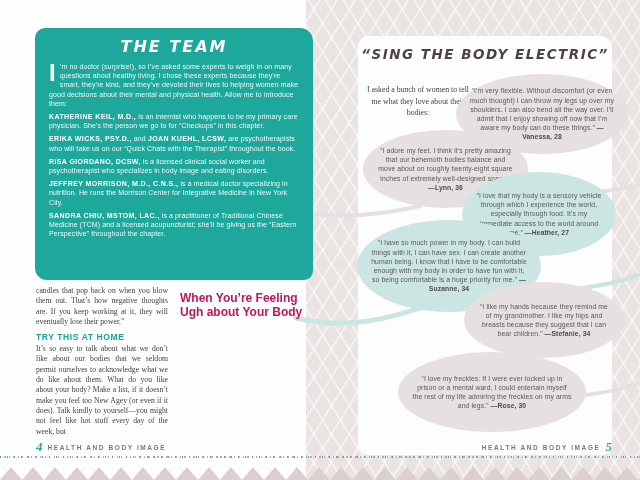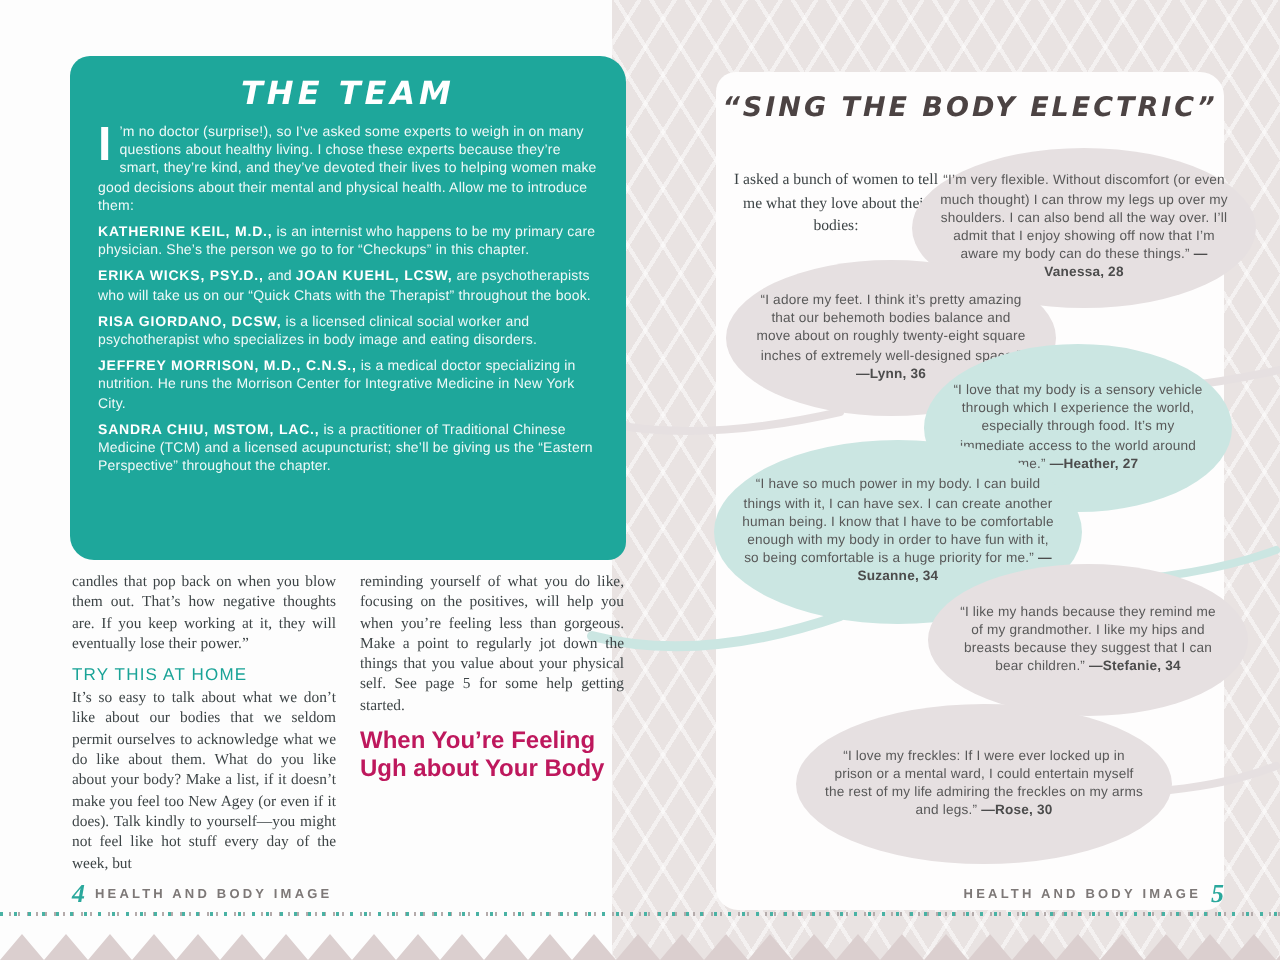--- a/index.html
+++ b/index.html
@@ -32,21 +32,21 @@
     margin:2px 0 6px 0;
   }
   .team-box p { color:rgba(255,255,255,.93); font-size:7px; line-height:9.2px; margin-bottom:4px; letter-spacing:.1px; }
   .team-box b { color:#ffffff; letter-spacing:.4px; }
   .dropcap { float:left; font-size:24px; line-height:20px; font-weight:bold; color:#fff; margin:1px 4px 0 0; }
 
   
   .columns { position:absolute; left:36px; top:286px; width:276px; height:152px; display:flex; gap:12px; }
   .col { width:132px; }
   .col p { font-family:"Liberation Serif", serif; color:#3d4446; font-size:7.7px; line-height:10.3px; text-align:justify; }
-  .h-small { color:#19a397; font-size:8.5px; font-weight:normal; letter-spacing:.6px; margin:5px 0 2px 0; }
+  .h-small { color:#19a397; font-size:8.5px; font-weight:bold; letter-spacing:.6px; margin:5px 0 2px 0; }
   .h-big   { color:#be185d; font-size:12px;  font-weight:bold; line-height:13.5px; margin:6px 0 3px 0; }
 
   
   .footer { position:absolute; top:442px; display:flex; align-items:center; gap:5px; }
   .footer-left  { left:36px; }
   .footer-right { left:358px; width:254px; justify-content:flex-end; }
   .footer-label { color:#7d7877; font-size:6.5px; letter-spacing:1.6px; font-weight:bold; }
   .pagenum { color:#2aa89c; font-family:"Liberation Serif", serif; font-style:italic; font-weight:bold; font-size:13px; line-height:10px; }
 
   
@@ -114,21 +114,20 @@
     <p><b>SANDRA CHIU, MSTOM, LAC.,</b><span> is a practitioner of Traditional Chinese Medicine (TCM) and a licensed acupuncturist; she’ll be giving us the “Eastern Perspective” throughout the chapter.</span></p>
   </div>
 
   <div class="columns">
     <div class="col">
       <p>candles that pop back on when you blow them out. That’s how negative thoughts are. If you keep working at it, they will eventually lose their power.”</p>
       <div class="h-small">TRY THIS AT HOME</div>
       <p>It’s so easy to talk about what we don’t like about our bodies that we seldom permit ourselves to acknowledge what we do like about them. What do you like about your body? Make a list, if it doesn’t make you feel too New Agey (or even if it does). Talk kindly to yourself—you might not feel like hot stuff every day of the week, but</p>
     </div>
     <div class="col">
-      <p>reminding yourself of what you do like, focusing on the positives, will help you when you’re feeling less than gorgeous. Make a point to regularly jot down the things that you value about your physical self. See page 5 for some help getting started.</p>
       <div class="h-big">When You’re Feeling Ugh about Your Body</div>
     </div>
   </div>
 
   <div class="footer footer-left">
     <span class="pagenum">4</span>
     <span class="footer-label">HEALTH AND BODY IMAGE</span>
   </div>
 
   <div class="rp-title">“SING THE BODY ELECTRIC”</div>

